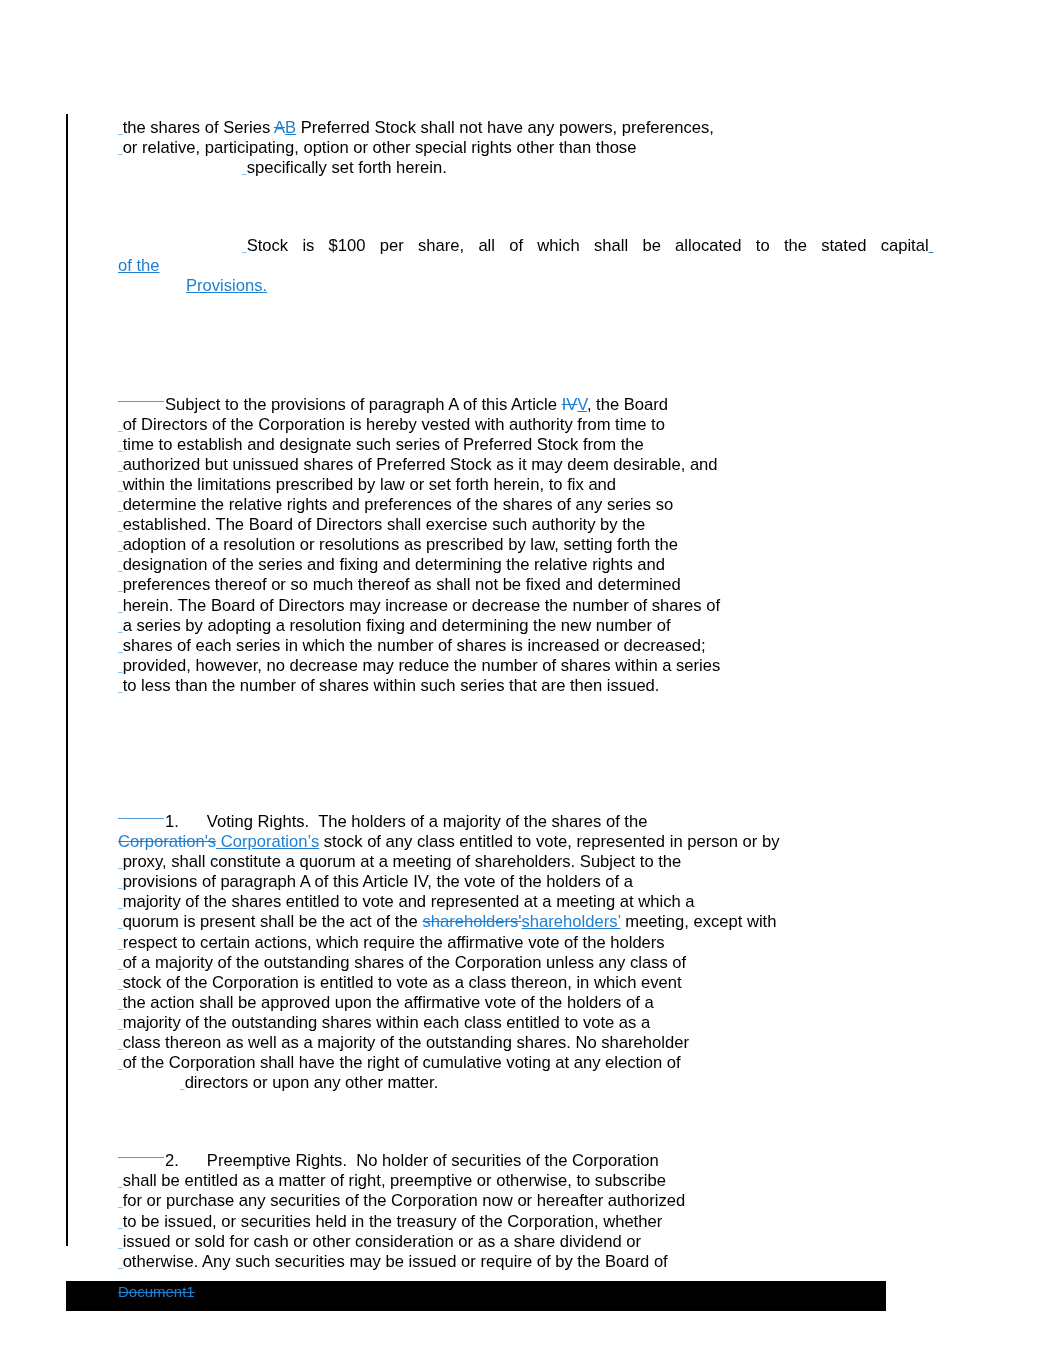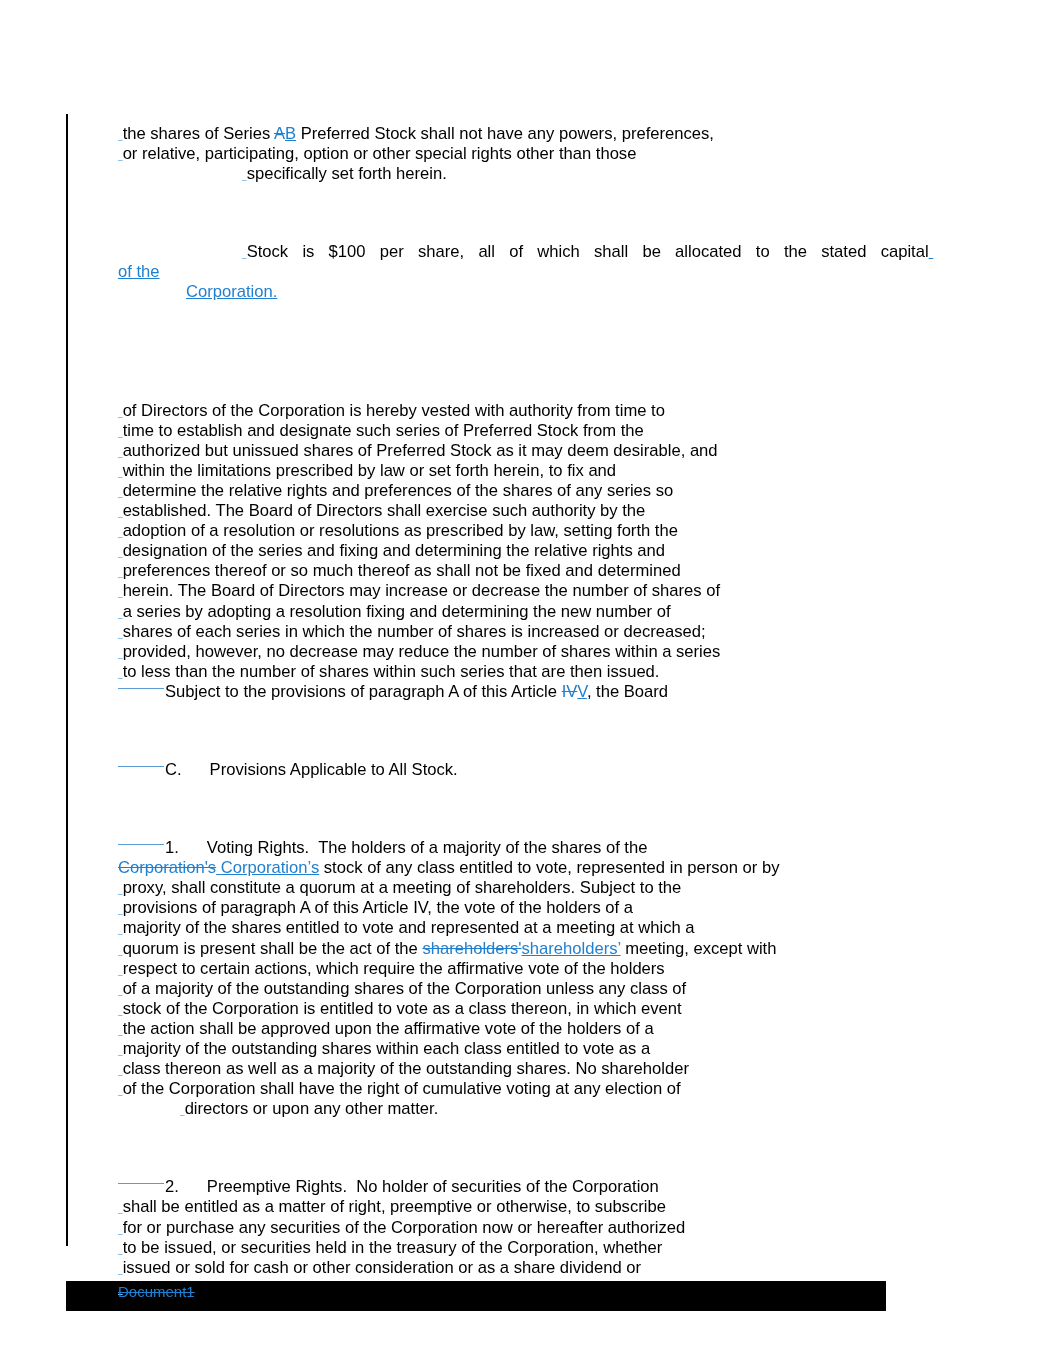--- a/index.html
+++ b/index.html
@@ -26,21 +26,21 @@
     position: absolute;
     width: 2px;
     background: #000000;
   }
   .change-bar.main  { left: 66px; top: 114px; height: 1132px; }
   .change-bar.footer{ left: 66px; top: 1281px; height: 30px; }
 
   .content {
     position: absolute;
     left: 118px;
-    top: 124px;
+    top: 118px;
     width: 820px;
   }
 
   p.para {
     margin: 0;
     font-size: 16.6px;
     line-height: 20.1px;
     color: #000000;
     white-space: pre-wrap;
   }
@@ -114,49 +114,48 @@
 
   <div class="content">
 
     <p class="para"><span class="sp"> </span><span>the shares of Series </span><span class="del">A</span><span class="ins">B</span><span> Preferred Stock shall not have any powers, preferences,</span>
 <span class="sp"> </span><span>or relative, participating, option or other special rights other than those</span>
 <span style="display:inline-block;width:124px"></span><span class="sp"> </span><span>specifically set forth herein.</span></p>
 
     <div class="gap-lg"></div>
 
     <p class="para"><span style="display:inline-block;width:124px"></span><span class="sp"> </span><span class="justified" style="display:inline-block;width:682px">Stock is $100 per share, all of which shall be allocated to the stated capital</span><span class="ins"> of the</span>
-<span style="display:inline-block;width:68px"></span><span class="ins">Corporation.</span></p>
+<span style="display:inline-block;width:68px"></span><span class="ins">Provisions.</span></p>
 
     <div class="gap-sm"></div>
 
 
     <div class="gap-sm"></div>
 
 
     <div class="gap-lg"></div>
 
+    <p class="para"><span class="lead"></span><span>Subject to the provisions of paragraph A of this Article </span><span class="del">IV</span><span class="ins">V</span><span>, the Board</span></p>
     <p class="para"><span class="sp"> </span><span>of Directors of the Corporation is hereby vested with authority from time to</span>
 <span class="sp"> </span><span>time to establish and designate such series of Preferred Stock from the</span>
 <span class="sp"> </span><span>authorized but unissued shares of Preferred Stock as it may deem desirable, and</span>
 <span class="sp"> </span><span>within the limitations prescribed by law or set forth herein, to fix and</span>
 <span class="sp"> </span><span>determine the relative rights and preferences of the shares of any series so</span>
 <span class="sp"> </span><span>established. The Board of Directors shall exercise such authority by the</span>
 <span class="sp"> </span><span>adoption of a resolution or resolutions as prescribed by law, setting forth the</span>
 <span class="sp"> </span><span>designation of the series and fixing and determining the relative rights and</span>
 <span class="sp"> </span><span>preferences thereof or so much thereof as shall not be fixed and determined</span>
 <span class="sp"> </span><span>herein. The Board of Directors may increase or decrease the number of shares of</span>
 <span class="sp"> </span><span>a series by adopting a resolution fixing and determining the new number of</span>
 <span class="sp"> </span><span>shares of each series in which the number of shares is increased or decreased;</span>
 <span class="sp"> </span><span>provided, however, no decrease may reduce the number of shares within a series</span>
 <span class="sp"> </span><span>to less than the number of shares within such series that are then issued.</span></p>
-    <p class="para"><span class="lead"></span><span>Subject to the provisions of paragraph A of this Article </span><span class="del">IV</span><span class="ins">V</span><span>, the Board</span></p>
 
     <div class="gap-lg"></div>
 
-    <p class="para"><span class="lead"></span><span>C.</span><span style="display:inline-block;width:28px"></span><span>Provisions Applicable to All Stock.</span></p>
 
     <div class="gap-lg"></div>
 
     <p class="para"><span class="lead"></span><span>1.</span><span style="display:inline-block;width:28px"></span><span>Voting Rights.  The holders of a majority of the shares of the</span>
 <span class="del">Corporation's</span><span class="ins"> </span><span class="ins">Corporation’s</span><span> stock of any class entitled to vote, represented in person or by</span>
 <span class="sp"> </span><span>proxy, shall constitute a quorum at a meeting of shareholders. Subject to the</span>
 <span class="sp"> </span><span>provisions of paragraph A of this Article IV, the vote of the holders of a</span>
 <span class="sp"> </span><span>majority of the shares entitled to vote and represented at a meeting at which a</span>
 <span class="sp"> </span><span>quorum is present shall be the act of the </span><span class="del">shareholders'</span><span class="ins">shareholders’</span><span> meeting, except with</span>
 <span class="sp"> </span><span>respect to certain actions, which require the affirmative vote of the holders</span>

